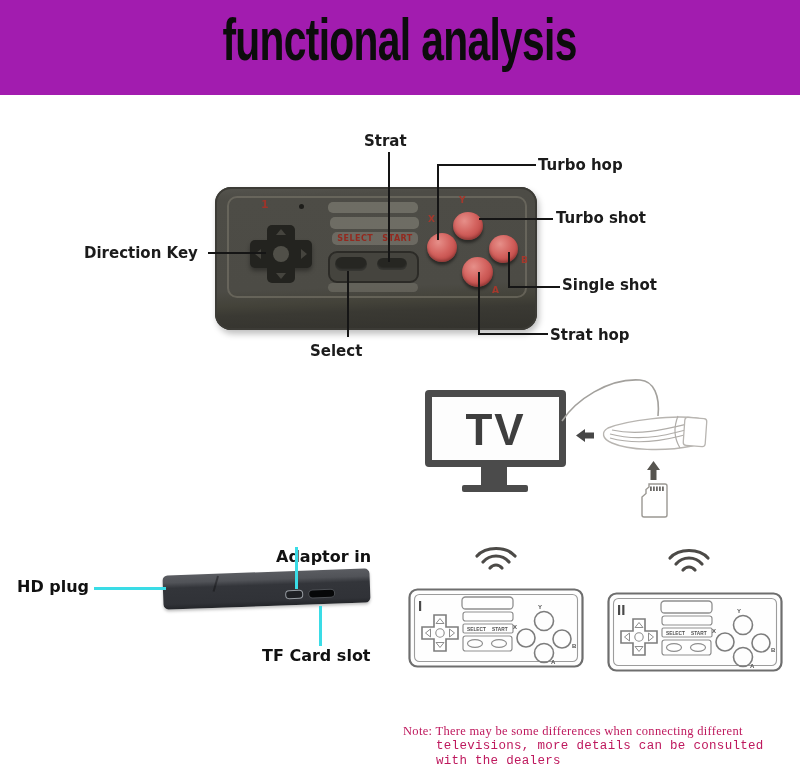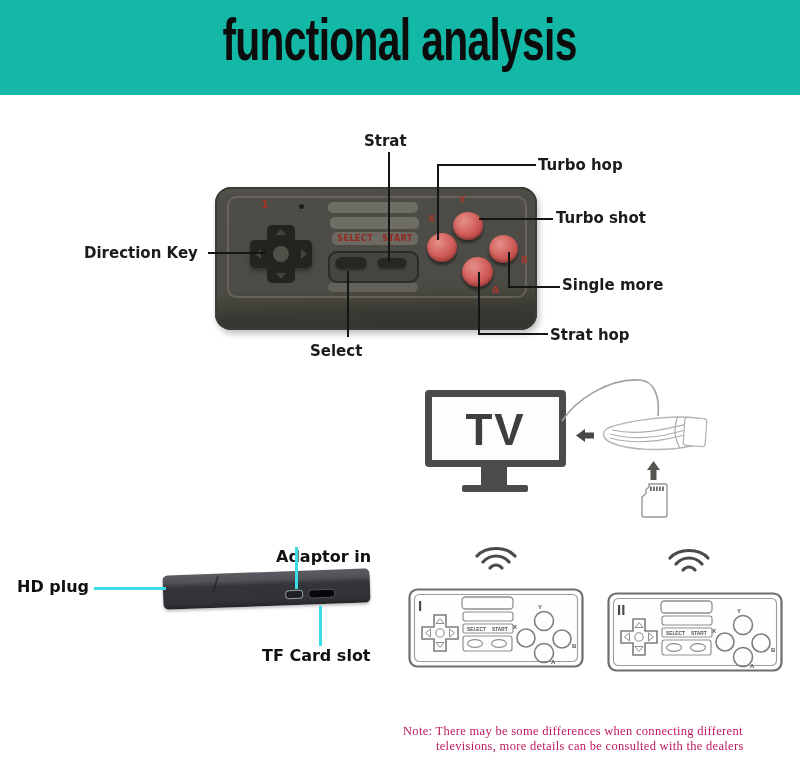--- a/index.html
+++ b/index.html
@@ -1,19 +1,19 @@
 <!DOCTYPE html>
 <html><head>
 <meta charset="utf-8">
 <style>
   html,body{margin:0;padding:0;background:#ffffff;}
   #canvas{position:relative;width:800px;height:783px;background:#ffffff;overflow:hidden;
           font-family:"DejaVu Sans","Liberation Sans",sans-serif;}
   
-  .banner{position:absolute;left:0;top:0;width:800px;height:95px;background:#14b8a6;
+  .banner{position:absolute;left:0;top:0;width:800px;height:95px;background:#a21caf;
           display:flex;align-items:center;justify-content:center;}
   .banner-title{font-family:"Liberation Sans",sans-serif;font-weight:bold;font-size:60px;
           color:#0c0c0c;transform:scaleX(0.68);white-space:nowrap;margin-bottom:16px;letter-spacing:-1px;}
   
   .lbl{position:absolute;font-weight:bold;font-size:15px;color:#1b1b1b;white-space:nowrap;}
   .lbl-lg{position:absolute;font-weight:bold;font-size:16px;color:#111;white-space:nowrap;}
   .bline{position:absolute;background:#151515;}
   .cline{position:absolute;background:#3adce6;}
   
   .pad{position:absolute;left:215px;top:187px;width:322px;height:143px;border-radius:16px;
@@ -52,21 +52,21 @@
   .stick-seam{position:absolute;left:52px;top:2px;width:2px;height:16px;background:rgba(15,16,18,0.45);transform:rotate(18deg);}
   .usb-port{position:absolute;left:122px;top:19px;width:18px;height:9px;background:#1e2024;
        border:1.5px solid #979ca2;border-radius:4px;box-sizing:border-box;}
   .tf-slot{position:absolute;left:145px;top:19px;width:27px;height:9px;background:#060708;border:1px solid #4e5156;border-radius:5px;box-sizing:border-box;}
   
   .wifi{position:absolute;width:44px;height:30px;}
   .octrl{position:absolute;width:176px;height:80px;}
   
   .note{position:absolute;left:403px;top:724px;width:396px;
         font-family:"Liberation Serif",serif;font-size:12.5px;line-height:15px;color:#be185d;letter-spacing:0.3px;}
-  .note .ind{padding-left:33px;}
+  .note .ind{padding-left:33px;font-family:Liberation Mono, monospace;}
   svg text{font-family:"Liberation Sans",sans-serif;}
 </style>
 </head>
 <body>
 
 <div id="canvas">
 
   <div class="banner">
     <div class="banner-title">functional analysis</div>
   </div>
@@ -102,21 +102,21 @@
     <div class="rbtn" style="left:274px;top:48px;width:29px;height:28px;"></div>
     <div class="rletter" style="left:244px;top:8px;">Y</div>
     <div class="rletter" style="left:213px;top:27px;">X</div>
     <div class="rletter" style="left:306px;top:68px;">B</div>
     <div class="rletter" style="left:277px;top:98px;">A</div>
   </div>
 
   <div class="lbl" style="left:364px;top:132px;">Strat</div>
   <div class="lbl" style="left:538px;top:156px;">Turbo hop</div>
   <div class="lbl" style="left:556px;top:209px;text-align:center;">Turbo shot</div>
-  <div class="lbl" style="left:562px;top:276px;">Single more</div>
+  <div class="lbl" style="left:562px;top:276px;">Single shot</div>
   <div class="lbl" style="left:550px;top:326px;">Strat hop</div>
   <div class="lbl" style="left:84px;top:244px;">Direction Key</div>
   <div class="lbl" style="left:310px;top:342px;">Select</div>
 
   <div class="bline" style="left:388px;top:152px;width:2px;height:110px;"></div>
   <div class="bline" style="left:437px;top:164px;width:99px;height:2px;"></div>
   <div class="bline" style="left:437px;top:164px;width:2px;height:76px;"></div>
   <div class="bline" style="left:479px;top:218px;width:74px;height:2px;"></div>
   <div class="bline" style="left:508px;top:252px;width:2px;height:36px;"></div>
   <div class="bline" style="left:508px;top:286px;width:52px;height:2px;"></div>

